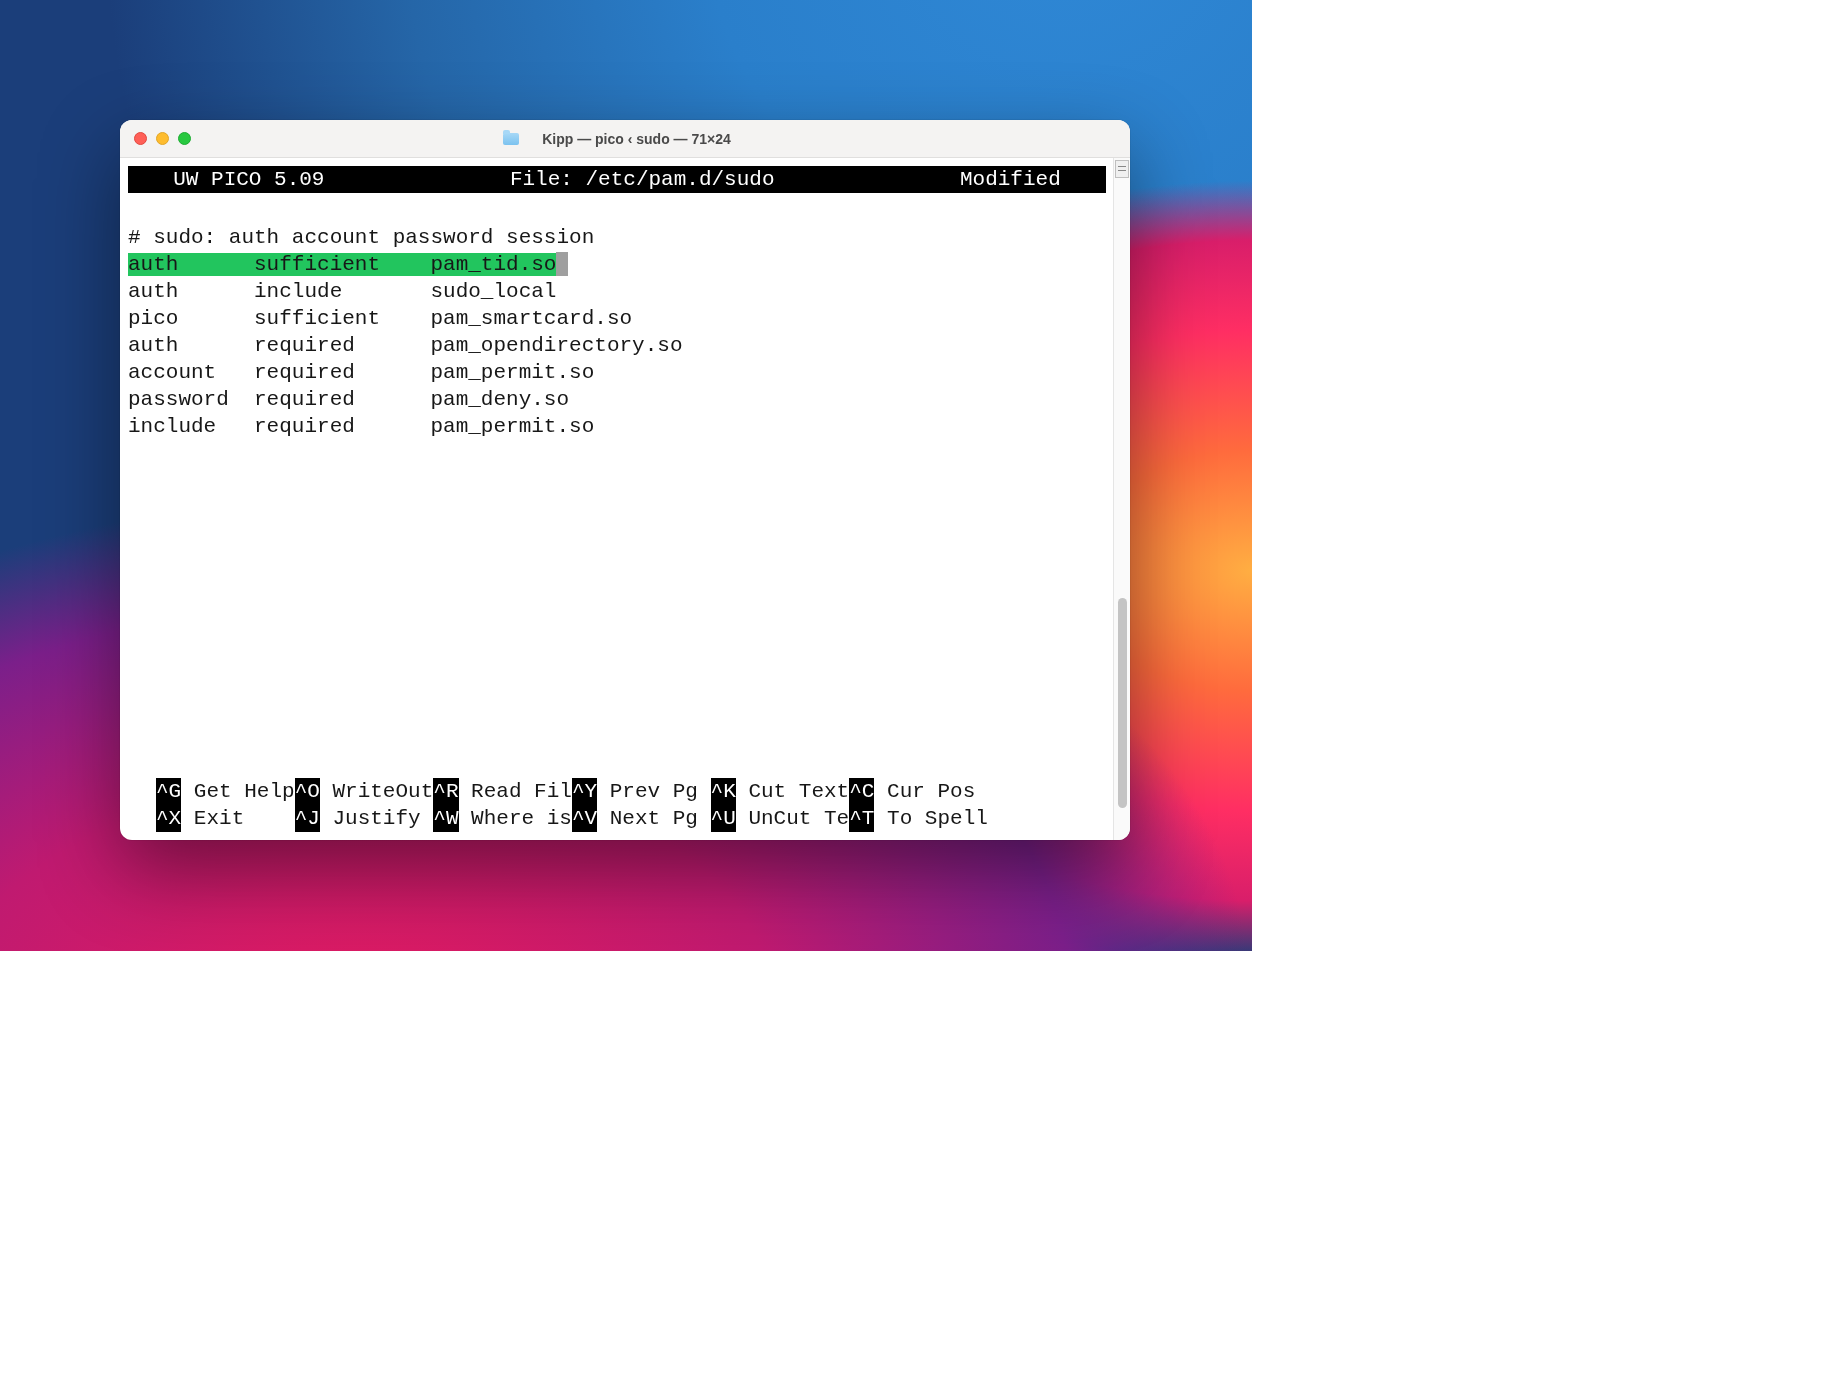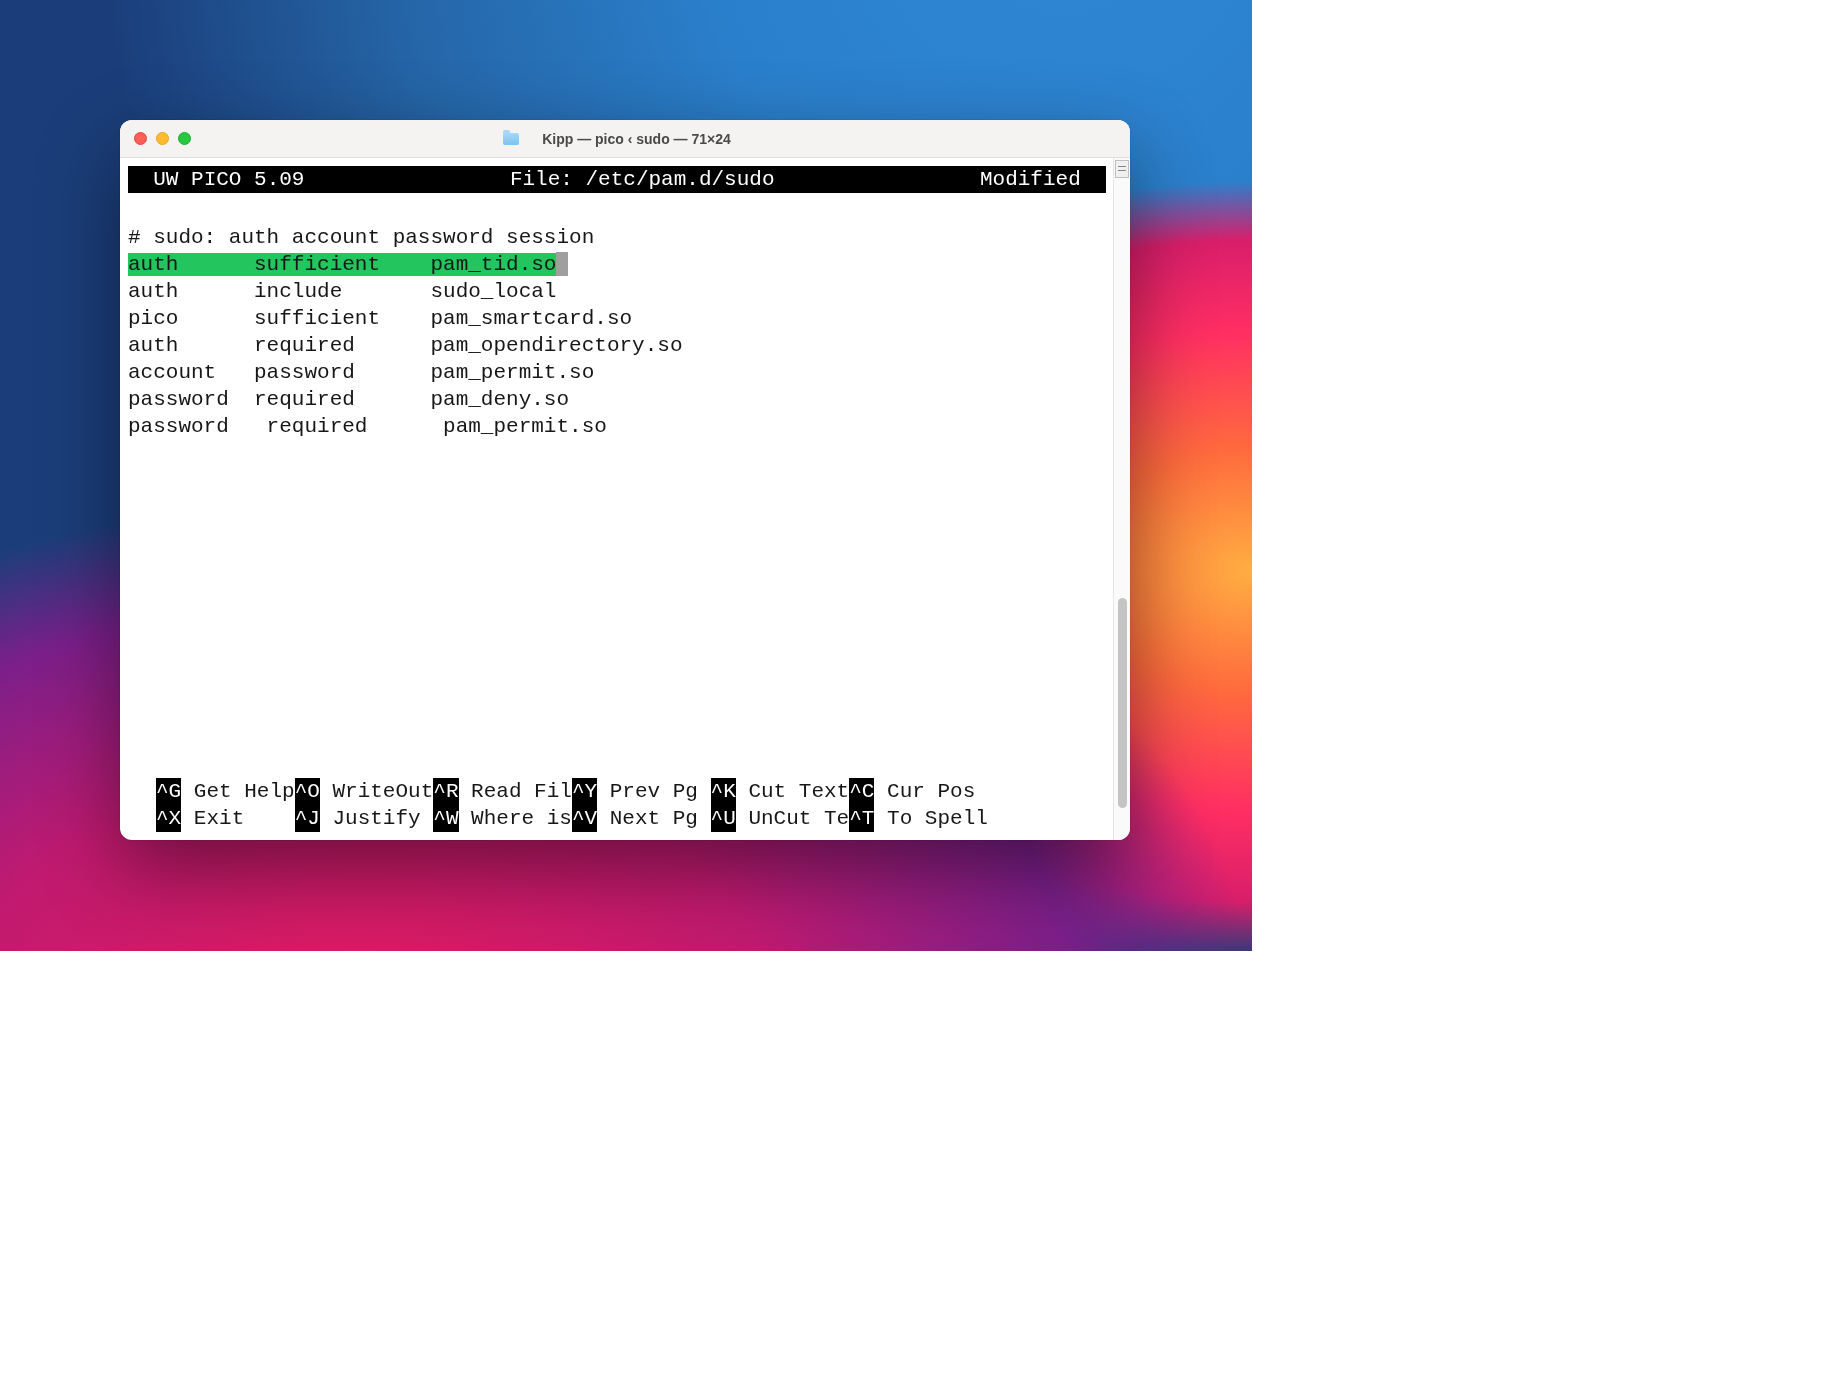--- a/index.html
+++ b/index.html
@@ -106,21 +106,21 @@
   .scrollbar-marker::after{top:9px}
 
   .pico-area{
     margin: 8px 24px 8px 8px;
     flex:1;
     display:flex; flex-direction:column;
   }
 
   .pico-statusbar{
     background:#000; color:#fff;
-    padding: 0 0;
+    padding: 0 20px;
     display:flex;
     white-space: pre;
   }
   .pico-statusbar .mid{flex:1; text-align:center;font-family:Liberation Mono, monospace;}
   .pico-statusbar .right{text-align:right;}
 
   .editor-body{
     flex:1;
     padding: 4px 0 0 0;
     white-space: pre;
@@ -172,21 +172,21 @@
         <span class="mid"><span>File: </span><span>/etc/pam.d/sudo</span></span>
         <span class="right"><span>Modified</span>  </span>
       </div>
 
       <div class="editor-body" id="editor-body">
 <span># sudo: auth account password session</span>
 <span class="sel">auth      sufficient    pam_tid.so</span><span class="cursor"></span>
 <span>auth      include       sudo_local</span>
 <span>pico      sufficient    pam_smartcard.so</span>
 <span>auth      required      pam_opendirectory.so</span>
-<span>account   password      pam_permit.so</span>
+<span>account   required      pam_permit.so</span>
 <span>password  required      pam_deny.so</span>
-<span>password   required      pam_permit.so</span>
+<span>include   required      pam_permit.so</span>
 </div>
 
       <div class="help" id="help-bar"><span class="help-row"><span class="k">^G</span><span> Get Help</span><span class="k">^O</span><span> WriteOut</span><span class="k">^R</span><span> Read Fil</span><span class="k">^Y</span><span> Prev Pg </span><span class="k">^K</span><span> Cut Text</span><span class="k">^C</span><span> Cur Pos </span></span><span class="help-row"><span class="k">^X</span><span> Exit    </span><span class="k">^J</span><span> Justify </span><span class="k">^W</span><span> Where is</span><span class="k">^V</span><span> Next Pg </span><span class="k">^U</span><span> UnCut Te</span><span class="k">^T</span><span> To Spell</span></span></div>
     </div>
   </div>
 </div>
 
 </body></html>

